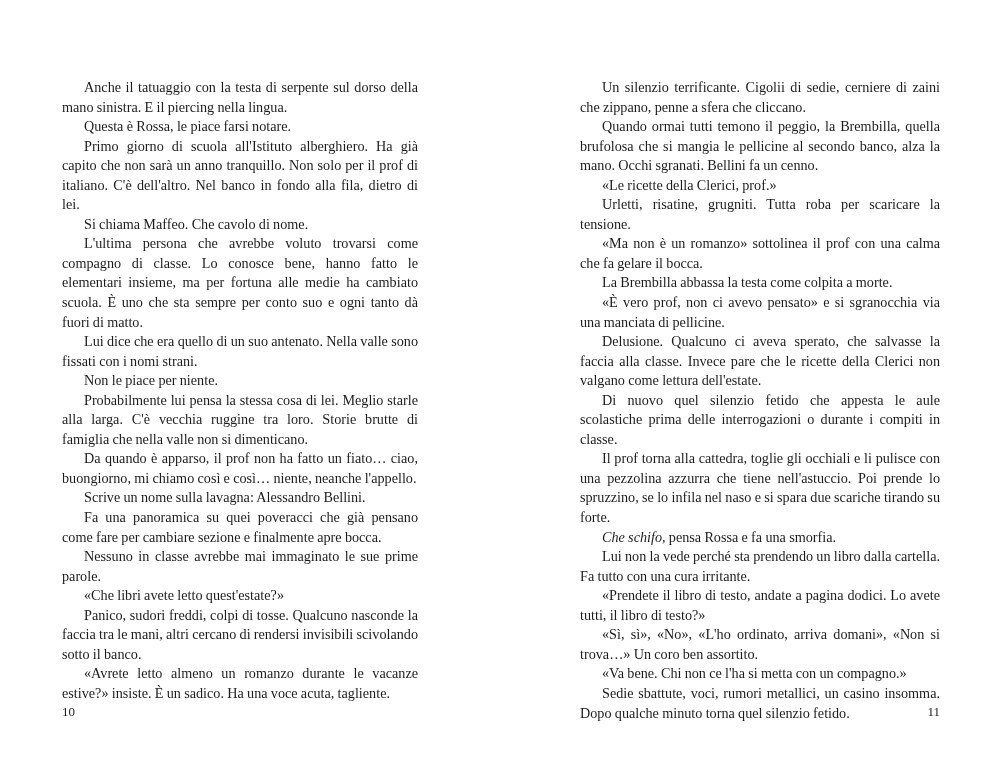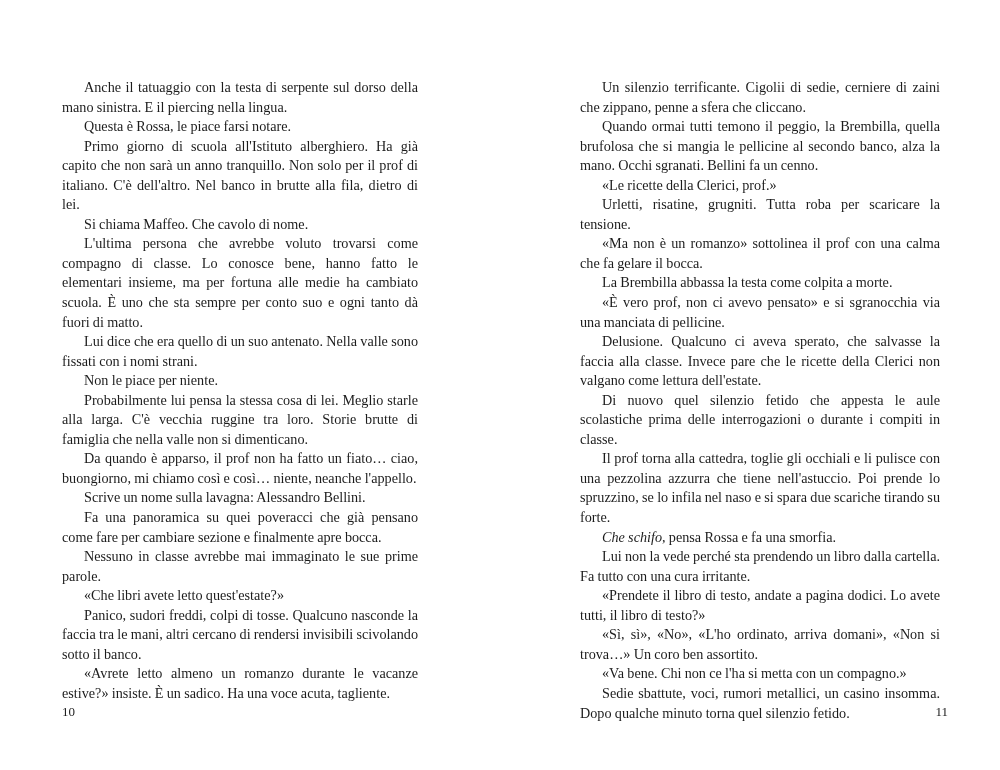--- a/index.html
+++ b/index.html
@@ -49,32 +49,32 @@
 
   .page-number {
     position: absolute;
     top: 704px;
     font-size: 13px;
     line-height: 16px;
     color: #1c1c1c;
     text-align: center;
   }
   .page-number.num-left  { left: 62px; }
-  .page-number.num-right { right: 52px; text-align: right; }
+  .page-number.num-right { right: 60px; text-align: right; }
 </style>
 </head>
 <body>
 
 <div class="spread">
 
   <div class="page page-left">
     <div class="text-column">
         <p class="para"><span>Anche il tatuaggio con la testa di serpente sul dorso della mano sinistra. E il piercing nella lingua.</span></p>
         <p class="para"><span>Questa è Rossa, le piace farsi notare.</span></p>
-        <p class="para"><span>Primo giorno di scuola all'Istituto alberghiero. Ha già capito che non sarà un anno tranquillo. Non solo per il prof di italiano. C'è dell'altro. Nel banco in brutte alla fila, dietro di lei.</span></p>
+        <p class="para"><span>Primo giorno di scuola all'Istituto alberghiero. Ha già capito che non sarà un anno tranquillo. Non solo per il prof di italiano. C'è dell'altro. Nel banco in fondo alla fila, dietro di lei.</span></p>
         <p class="para"><span>Si chiama Maffeo. Che cavolo di nome.</span></p>
         <p class="para"><span>L'ultima persona che avrebbe voluto trovarsi come compagno di classe. Lo conosce bene, hanno fatto le elementari insieme, ma per fortuna alle medie ha cambiato scuola. È uno che sta sempre per conto suo e ogni tanto dà fuori di matto.</span></p>
         <p class="para"><span>Lui dice che era quello di un suo antenato. Nella valle sono fissati con i nomi strani.</span></p>
         <p class="para"><span>Non le piace per niente.</span></p>
         <p class="para"><span>Probabilmente lui pensa la stessa cosa di lei. Meglio starle alla larga. C'è vecchia ruggine tra loro. Storie brutte di famiglia che nella valle non si dimenticano.</span></p>
         <p class="para"><span>Da quando è apparso, il prof non ha fatto un fiato… ciao, buongiorno, mi chiamo così e così… niente, neanche l'appello.</span></p>
         <p class="para"><span>Scrive un nome sulla lavagna: Alessandro Bellini.</span></p>
         <p class="para"><span>Fa una panoramica su quei poveracci che già pensano come fare per cambiare sezione e finalmente apre bocca.</span></p>
         <p class="para"><span>Nessuno in classe avrebbe mai immaginato le sue prime parole.</span></p>
         <p class="para"><span>«Che libri avete letto quest'estate?»</span></p>

